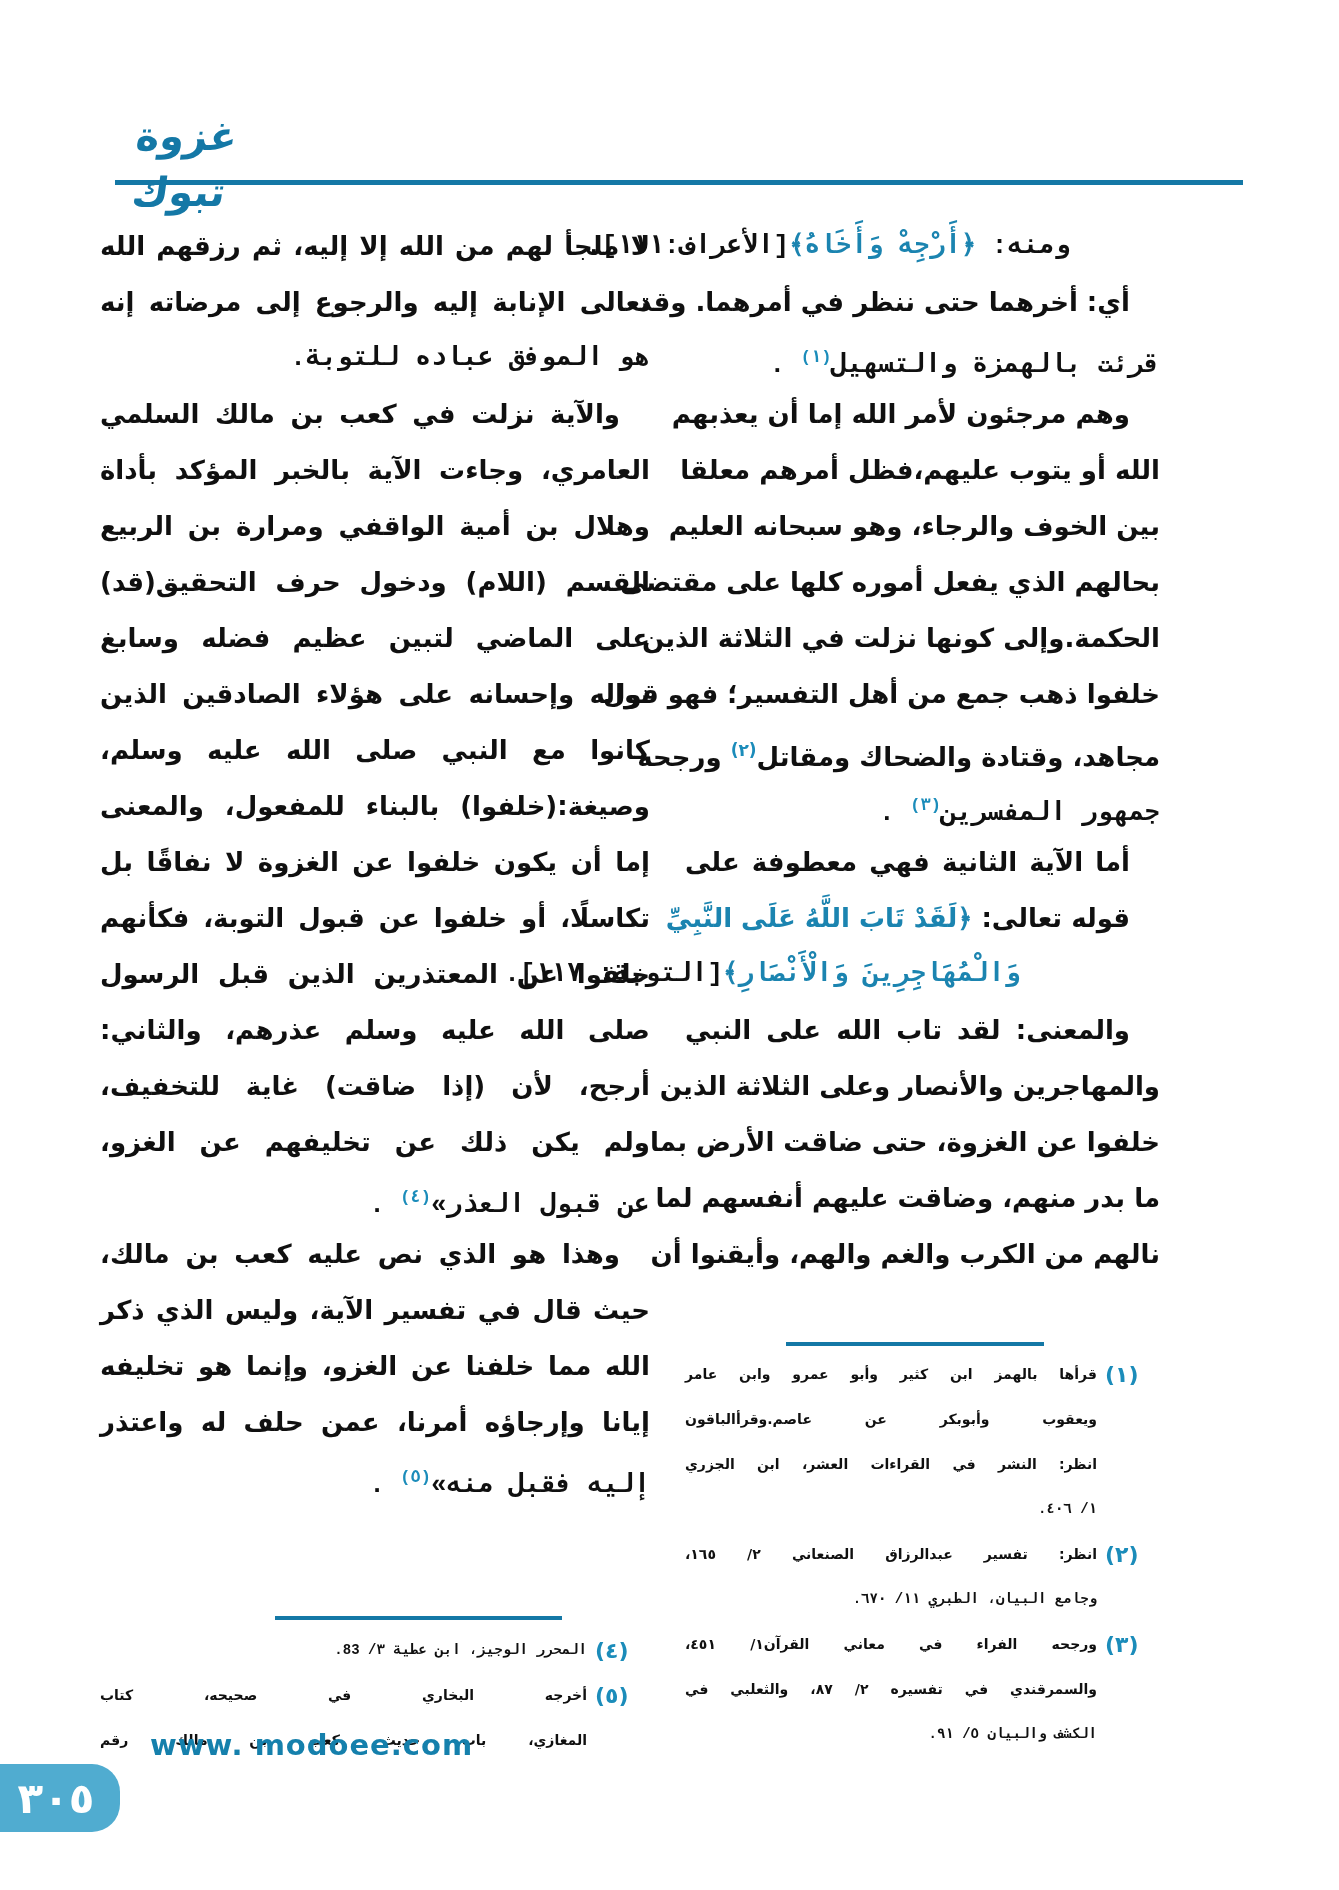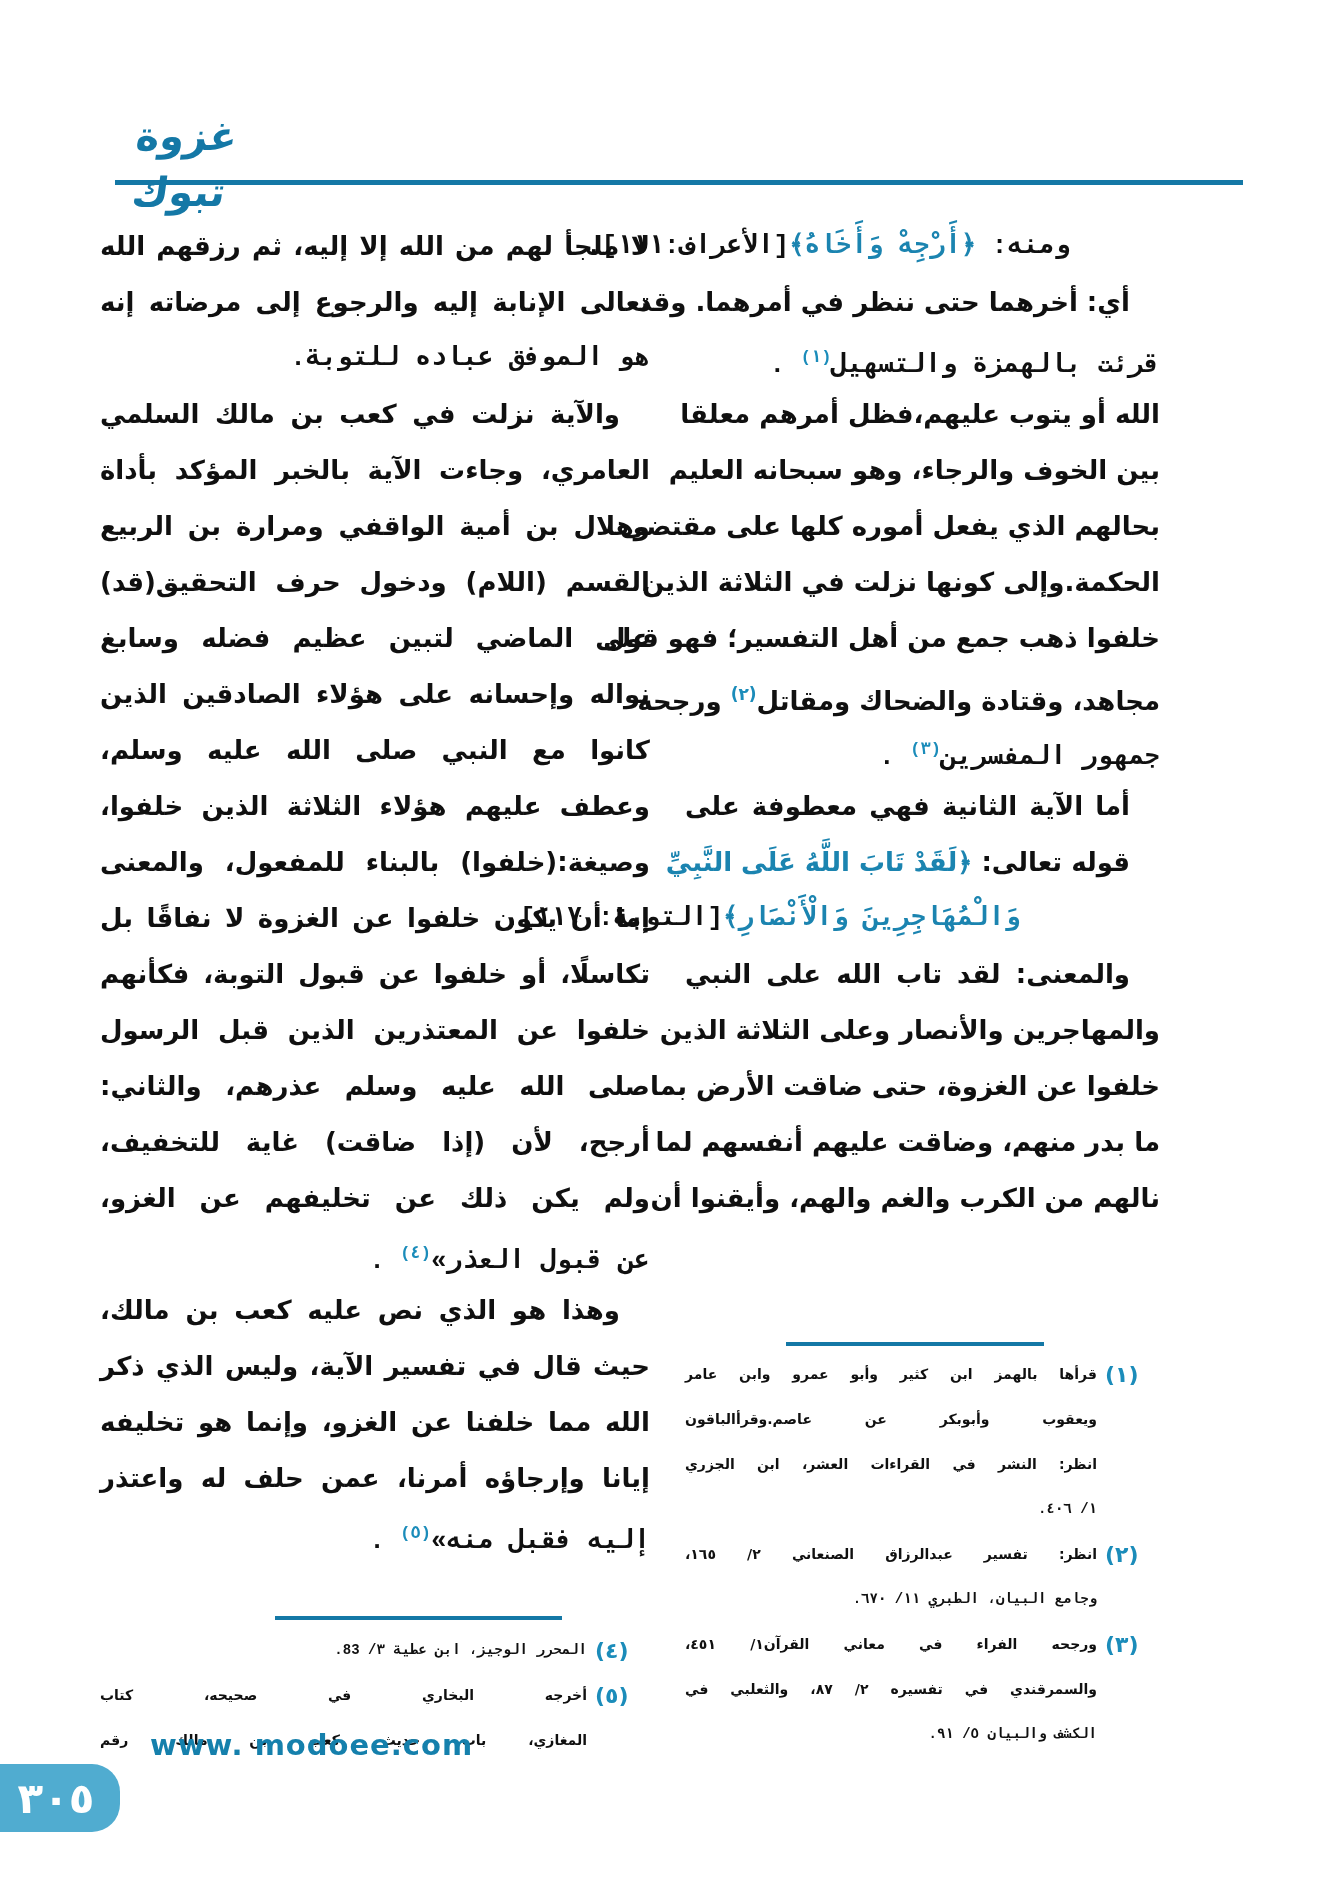--- a/index.html
+++ b/index.html
@@ -62,20 +62,21 @@
 
 <div class="page">
 
   <div class="header-title">غزوة تبوك</div>
   <div class="header-rule"></div>
 
   <div class="col col-right">
     <div class="bl e prlg"><span class="seg-p">ومنه: </span><span class="seg-q">﴿أَرْجِهْ وَأَخَاهُ﴾</span><span class="seg-p">[الأعراف:١١١].</span></div>
     <div class="bl j ind">أي: أخرهما حتى ننظر في أمرهما. وقد</div>
     <div class="bl e"><span class="seg-p">قرئت بالهمزة والتسهيل</span><span class="seg-r">(١)</span><span class="seg-p"> .</span></div>
+    <div class="bl j ind">وهم مرجئون لأمر الله إما أن يعذبهم</div>
     <div class="bl j">الله أو يتوب عليهم،فظل أمرهم معلقا</div>
     <div class="bl j">بين الخوف والرجاء، وهو سبحانه العليم</div>
     <div class="bl j">بحالهم الذي يفعل أموره كلها على مقتضى</div>
     <div class="bl j">الحكمة.وإلى كونها نزلت في الثلاثة الذين</div>
     <div class="bl j">خلفوا ذهب جمع من أهل التفسير؛ فهو قول</div>
     <div class="bl j"><span class="seg-p">مجاهد، وقتادة والضحاك ومقاتل</span><span class="seg-r">(٢)</span><span class="seg-p"> ورجحه</span></div>
     <div class="bl e"><span class="seg-p">جمهور المفسرين</span><span class="seg-r">(٣)</span><span class="seg-p"> .</span></div>
     <div class="bl j ind">أما الآية الثانية فهي معطوفة على</div>
     <div class="bl j ind"><span class="seg-p">قوله تعالى: </span><span class="seg-q">﴿لَقَدْ تَابَ اللَّهُ عَلَى النَّبِيِّ</span></div>
     <div class="bl e prxl"><span class="seg-q">وَالْمُهَاجِرِينَ وَالْأَنْصَارِ﴾</span><span class="seg-p">[التوبة: ١١٧].</span></div>
@@ -90,21 +91,20 @@
     <div class="bl j">لا ملجأ لهم من الله إلا إليه، ثم رزقهم الله</div>
     <div class="bl j">تعالى الإنابة إليه والرجوع إلى مرضاته إنه</div>
     <div class="bl e">هو الموفق عباده للتوبة.</div>
     <div class="bl j ind">والآية نزلت في كعب بن مالك السلمي</div>
     <div class="bl j">العامري، وجاءت الآية بالخبر المؤكد بأداة</div>
     <div class="bl j">وهلال بن أمية الواقفي ومرارة بن الربيع</div>
     <div class="bl j">القسم (اللام) ودخول حرف التحقيق(قد)</div>
     <div class="bl j">على الماضي لتبين عظيم فضله وسابغ</div>
     <div class="bl j">نواله وإحسانه على هؤلاء الصادقين الذين</div>
     <div class="bl j">كانوا مع النبي صلى الله عليه وسلم،</div>
-    <div class="bl j">وعطف عليهم هؤلاء الثلاثة الذين خلفوا،</div>
     <div class="bl j">وصيغة:(خلفوا) بالبناء للمفعول، والمعنى</div>
     <div class="bl j">إما أن يكون خلفوا عن الغزوة لا نفاقًا بل</div>
     <div class="bl j">تكاسلًا، أو خلفوا عن قبول التوبة، فكأنهم</div>
     <div class="bl j">خلفوا عن المعتذرين الذين قبل الرسول</div>
     <div class="bl j">صلى الله عليه وسلم عذرهم، والثاني:</div>
     <div class="bl j">أرجح، لأن (إذا ضاقت) غاية للتخفيف،</div>
     <div class="bl j">ولم يكن ذلك عن تخليفهم عن الغزو،</div>
     <div class="bl e"><span class="seg-p">عن قبول العذر»</span><span class="seg-r">(٤)</span><span class="seg-p"> .</span></div>
     <div class="bl j ind">وهذا هو الذي نص عليه كعب بن مالك،</div>
     <div class="bl j">حيث قال في تفسير الآية، وليس الذي ذكر</div>

